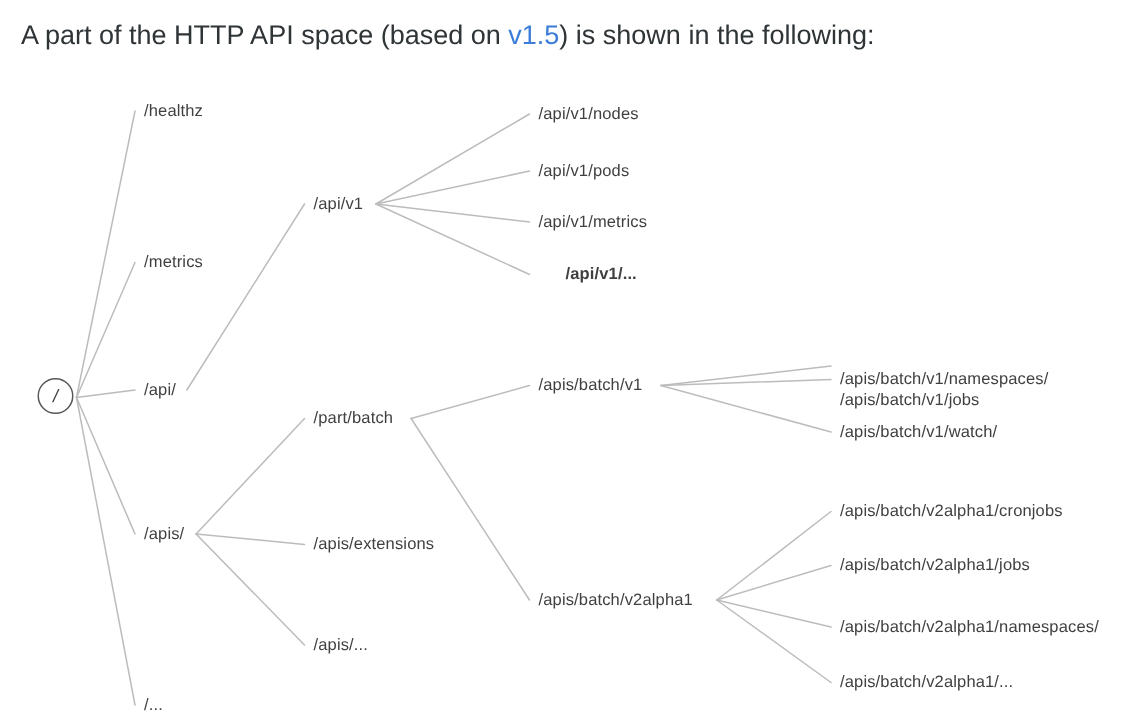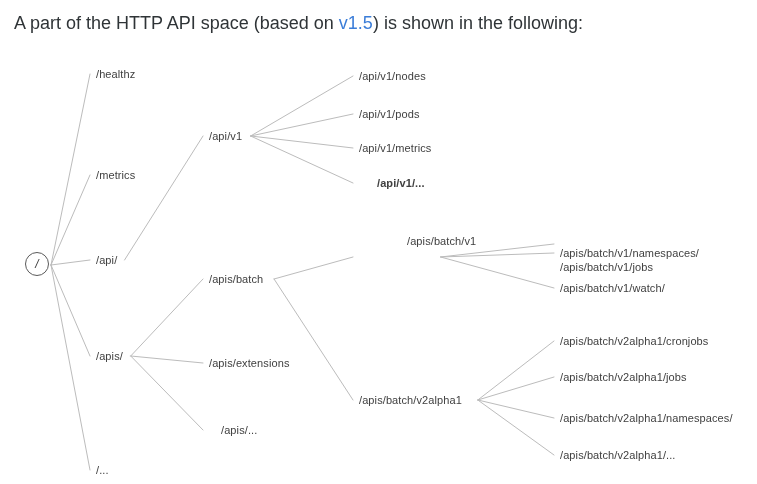--- a/index.html
+++ b/index.html
@@ -106,28 +106,28 @@
   <span class="glyph">/</span>
 </div>
 
 <div id="node-layer">
     <div class="node-label" style="left: 96px; top: 67px;"><span>/healthz</span></div>
     <div class="node-label" style="left: 96px; top: 168px;"><span>/metrics</span></div>
     <div class="node-label" style="left: 96px; top: 253px;"><span>/api/</span></div>
     <div class="node-label" style="left: 96px; top: 349px;"><span>/apis/</span></div>
     <div class="node-label" style="left: 96px; top: 463px;"><span>/...</span></div>
     <div class="node-label" style="left: 209px; top: 129px;"><span>/api/v1</span></div>
-    <div class="node-label" style="left: 209px; top: 272px;"><span>/apis/batch</span></div>
+    <div class="node-label" style="left: 209px; top: 272px;"><span>/part/batch</span></div>
     <div class="node-label" style="left: 209px; top: 356px;"><span>/apis/extensions</span></div>
-    <div class="node-label" style="left: 221px; top: 423px;"><span>/apis/...</span></div>
+    <div class="node-label" style="left: 209px; top: 423px;"><span>/apis/...</span></div>
     <div class="node-label" style="left: 359px; top: 69px;"><span>/api/v1/nodes</span></div>
     <div class="node-label" style="left: 359px; top: 107px;"><span>/api/v1/pods</span></div>
     <div class="node-label" style="left: 359px; top: 141px;"><span>/api/v1/metrics</span></div>
     <div class="node-label" style="left: 377px; top: 176px; font-weight: bold;"><span>/api/v1/...</span></div>
-    <div class="node-label" style="left: 359px; top: 234px; margin-left: 48px;"><span>/apis/batch/v1</span></div>
+    <div class="node-label" style="left: 359px; top: 250px;"><span>/apis/batch/v1</span></div>
     <div class="node-label" style="left: 359px; top: 393px;"><span>/apis/batch/v2alpha1</span></div>
     <div class="node-label" style="left: 560px; top: 231px; margin-top: 29px;"><span>/apis/batch/v1/jobs</span></div>
     <div class="node-label" style="left: 560px; top: 246px;"><span>/apis/batch/v1/namespaces/</span></div>
     <div class="node-label" style="left: 560px; top: 281px;"><span>/apis/batch/v1/watch/</span></div>
     <div class="node-label" style="left: 560px; top: 334px;"><span>/apis/batch/v2alpha1/cronjobs</span></div>
     <div class="node-label" style="left: 560px; top: 370px;"><span>/apis/batch/v2alpha1/jobs</span></div>
     <div class="node-label" style="left: 560px; top: 411px;"><span>/apis/batch/v2alpha1/namespaces/</span></div>
     <div class="node-label" style="left: 560px; top: 448px;"><span>/apis/batch/v2alpha1/...</span></div>
   </div>
 

